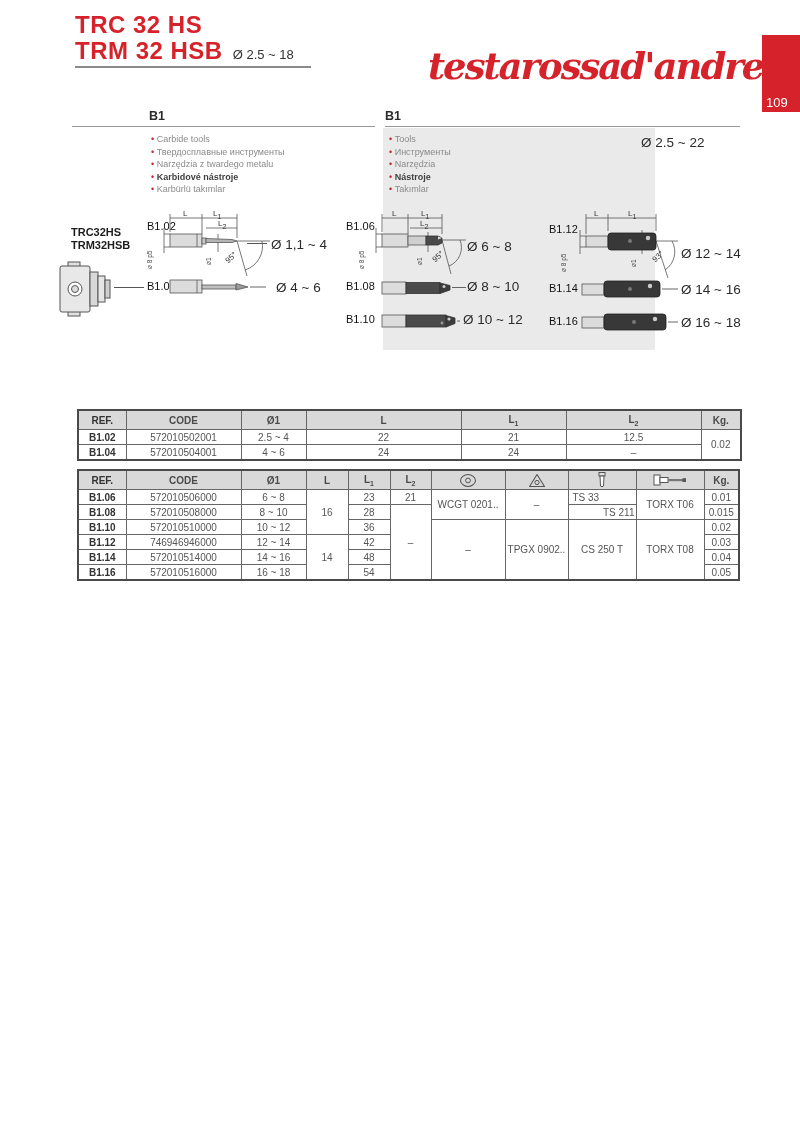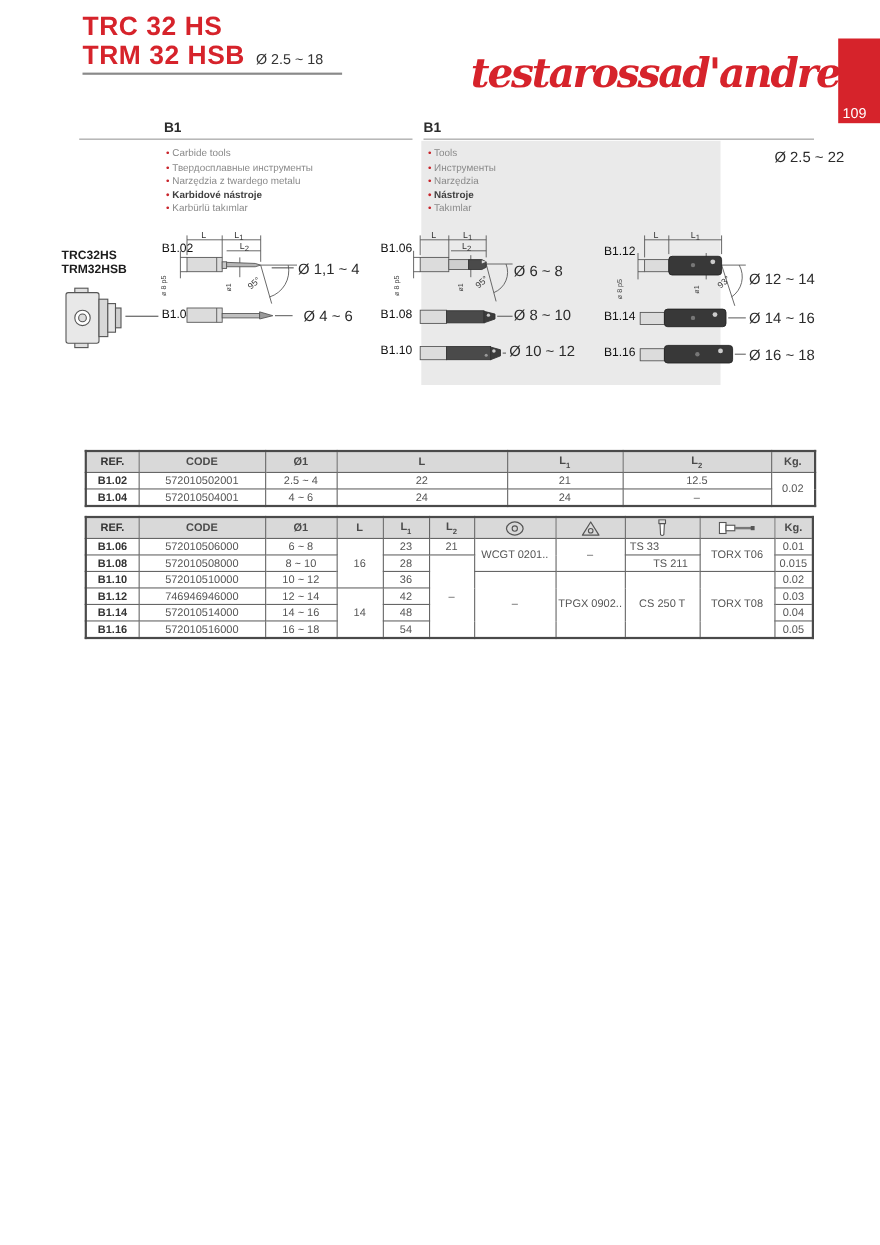--- a/index.html
+++ b/index.html
@@ -63,23 +63,23 @@
     <li class="hl">Karbidové nástroje</li>
     <li>Karbürlü takımlar</li>
   </ul>
   <ul class="abs blist" style="left:389px;top:133px;width:160px">
     <li>Tools</li>
     <li>Инструменты</li>
     <li>Narzędzia</li>
     <li class="hl">Nástroje</li>
     <li>Takımlar</li>
   </ul>
-  <div class="abs range-big" style="left:704px;top:135px">Ø 2.5 ~ 22</div>
-
-  <div class="abs model" style="left:56px;top:226px">
+  <div class="abs range-big" style="left:641px;top:135px">Ø 2.5 ~ 22</div>
+
+  <div class="abs model" style="left:71px;top:226px">
     <div>TRC32HS</div>
     <div>TRM32HSB</div>
   </div>
   <svg class="abs" style="left:56px;top:260px" width="58" height="58" viewBox="0 0 58 58">
     <rect x="12" y="2" width="12" height="5" fill="#e0e0e0" stroke="#555"></rect>
     <rect x="12" y="51" width="12" height="5" fill="#e0e0e0" stroke="#555"></rect>
     <rect x="4" y="6" width="30" height="46" rx="2" fill="#e8e8e8" stroke="#555"></rect>
     <rect x="34" y="12" width="8" height="34" fill="#d8d8d8" stroke="#555"></rect>
     <rect x="42" y="16" width="7" height="26" fill="#e6e6e6" stroke="#555"></rect>
     <rect x="49" y="20" width="5" height="18" fill="#cfcfcf" stroke="#555"></rect>
@@ -331,21 +331,21 @@
         <td style="text-align:left;padding-left:4px">TS 33</td>
         <td rowspan="2">TORX T06</td>
         <td>0.01</td>
       </tr>
       <tr>
         <td class="ref">B1.08</td>
         <td>572010508000</td>
         <td>8 ~ 10</td>
         <td>28</td>
         <td rowspan="5">–</td>
-        <td style="text-align:center;padding-left:16px">TS 211</td>
+        <td style="text-align:right;padding-left:16px">TS 211</td>
         <td>0.015</td>
       </tr>
       <tr>
         <td class="ref">B1.10</td>
         <td>572010510000</td>
         <td>10 ~ 12</td>
         <td>36</td>
         <td rowspan="4">–</td>
         <td rowspan="4">TPGX 0902..</td>
         <td rowspan="4">CS 250 T</td>

